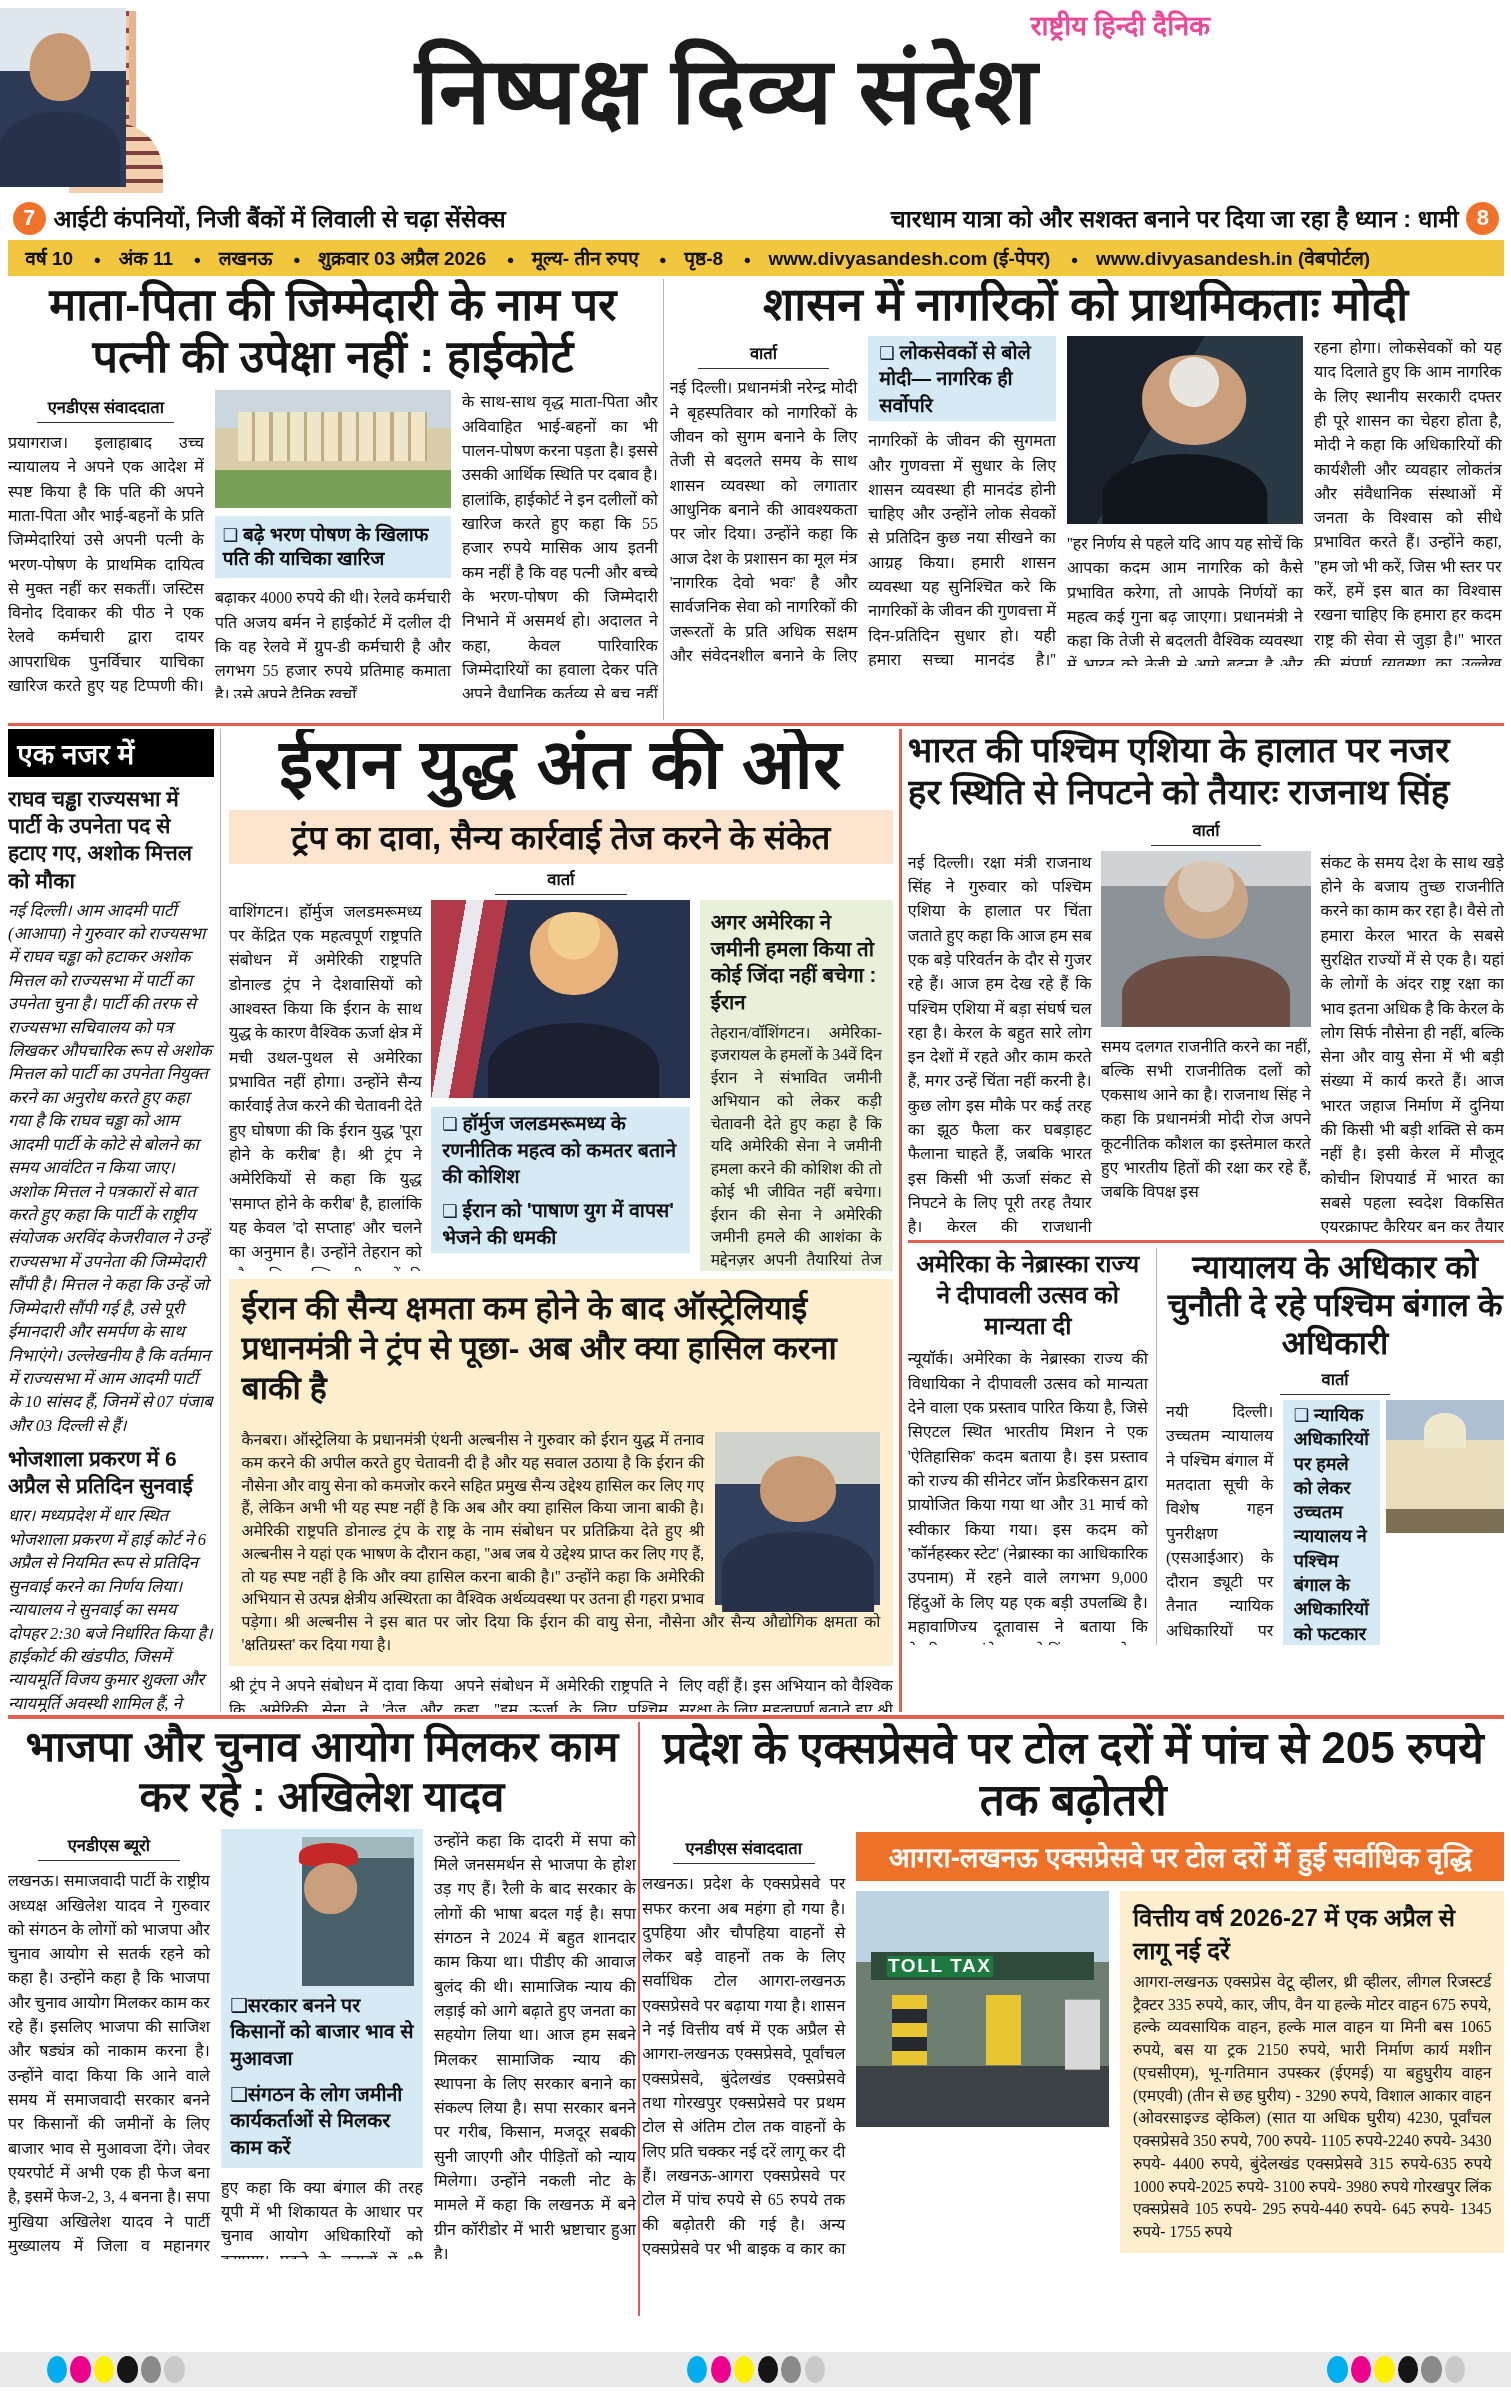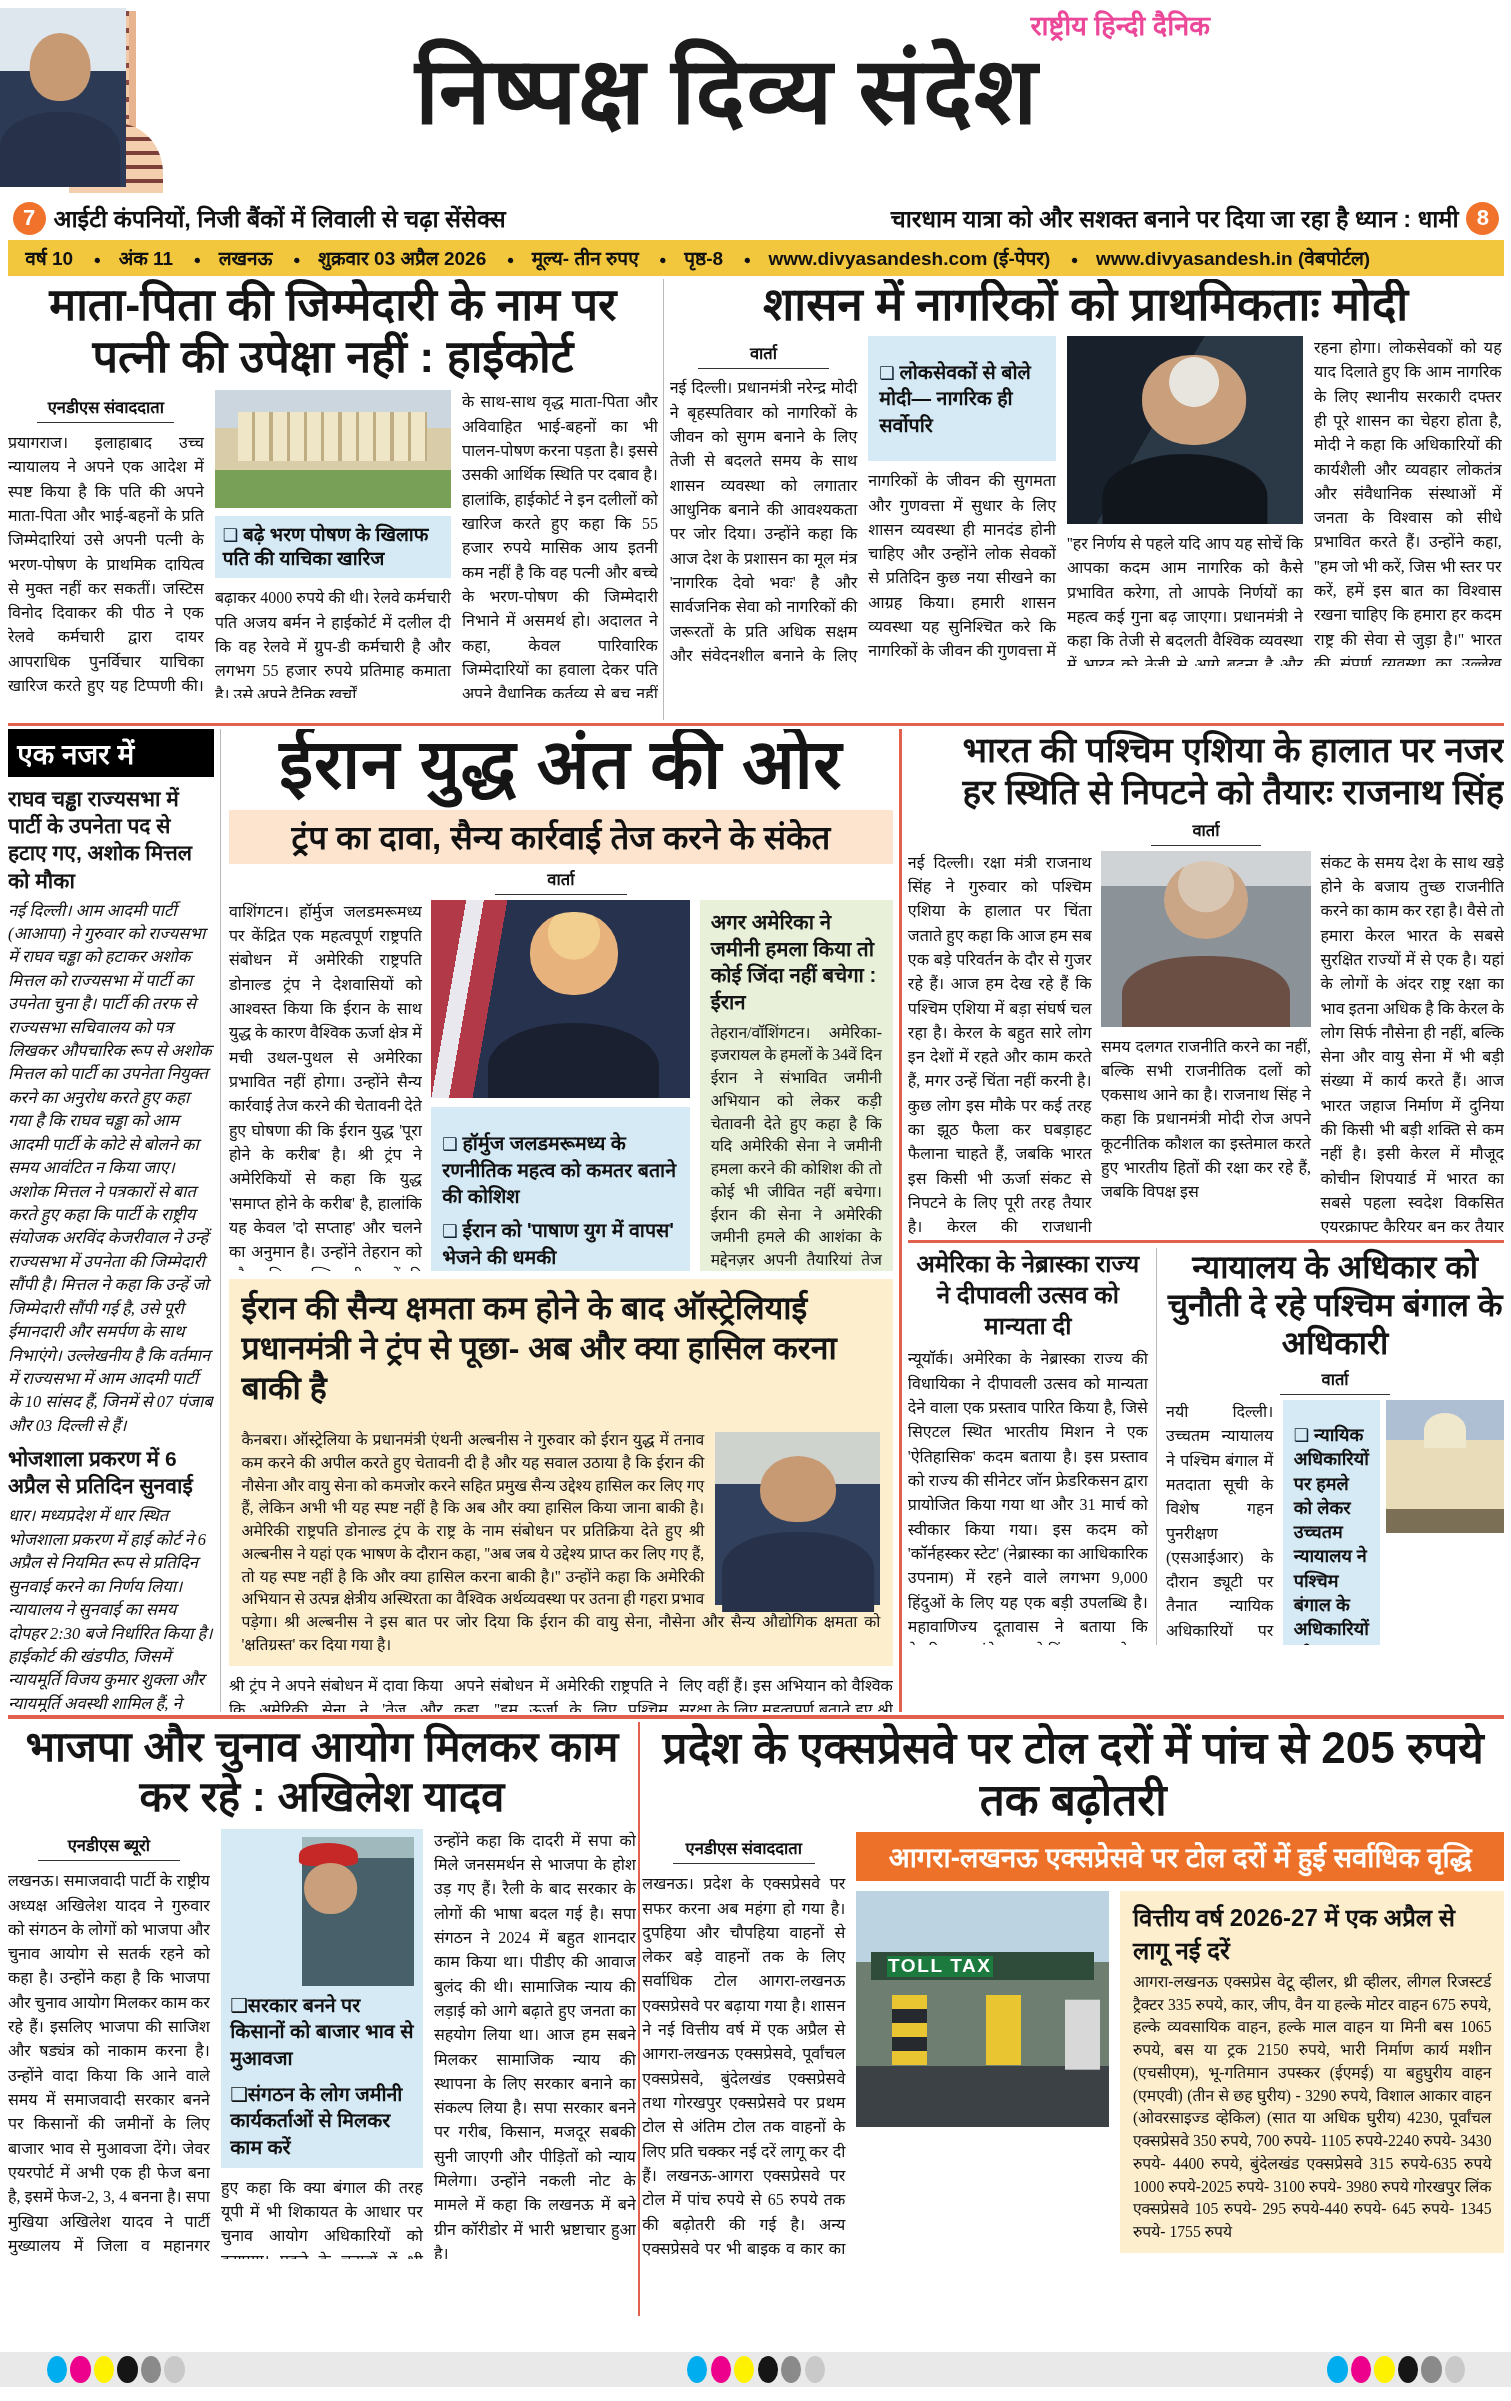--- a/index.html
+++ b/index.html
@@ -27,21 +27,21 @@
   .teasers { height:44px; display:flex; align-items:center; justify-content:space-between; padding:0 4.7px; }
   .teaser { display:flex; align-items:center; gap:7.9px; font-size:23.6px; font-weight:bold; }
   .pgbadge { width:33px; height:33px; border-radius:50%; background:#f0722b; color:#fff; font-size:22px; font-weight:bold; display:flex; align-items:center; justify-content:center; flex:0 0 auto; }
   .dateline { height:36px; background:#f2c73e; display:flex; align-items:center; gap:20.4px; padding:0 17.3px; font-size:19px; font-weight:bold; white-space:nowrap; overflow:hidden; }
   .dl-item + .dl-item::before { content:"● "; font-size:12.6px; vertical-align:middle; margin-right:14px; }
 
   
   .byline { text-align:center; font-weight:bold; font-size:16.5px; margin:4.7px 0 7.9px; }
   .byline::after { content:""; display:block; width:70%; margin:3.9px auto 0; border-bottom:1.6px solid #333; }
   .bodytext { font-size:16px; line-height:1.52; text-align:justify; font-family:"Liberation Serif","DejaVu Serif",serif; }
-  .bluebox { background:#d6eaf6; padding:23px 11px; font-weight:bold; font-size:19.6px; line-height:1.35; }
+  .bluebox { background:#d6eaf6; padding:3px 11px; font-weight:bold; font-size:19.6px; line-height:1.35; }
   .bluebox .sq, .cap .sq { color:#123; margin-right:4.7px; font-size:17.3px; }
   .hrule-red { height:3.1px; background:#e2604e; margin:3.1px 0; }
   .vrule { background:#b9b9b9; width:0.8px; }
   .vrule-red { background:#e2604e; width:2.4px; }
   h1,h2,h3 { font-weight:bold; color:#151515; }
 
   
   .top { height:441px; display:grid; grid-template-columns:650px 2.4px 832px; column-gap:4.7px; margin-top:3.1px; }
   .hc-head { font-size:45px; line-height:1.15; text-align:center; }
   .top-left, .top-right { overflow:hidden; }
@@ -72,21 +72,21 @@
   .iran-bullets { margin-top:9.4px; }
   .greenbox { background:#e9f0da; padding:9.4px 11px; height:100%; }
   .greenbox h3 { font-size:20.4px; line-height:1.3; margin-bottom:6.3px; }
   .greenbox .gb-body { font-size:15.7px; line-height:1.45; text-align:justify; font-family:"Liberation Serif","DejaVu Serif",serif; }
   .creambox { background:#fdeecd; padding:9.4px 12.6px; margin-top:7.9px; overflow:hidden; }
   .creambox h3 { font-size:32px; line-height:1.25; margin-bottom:21px; }
   .creambox .cb-body { font-size:15.7px; line-height:1.45; text-align:justify; font-family:"Liberation Serif","DejaVu Serif",serif; }
   .ph-albanese { float:right; width:165px; height:173px; margin:3.1px 0 4.7px 11px; background:linear-gradient(#cfd3cd 0 30%,#31405c 30%); }
   .iran-bottom { display:grid; grid-template-columns:1fr 1fr 1fr; column-gap:11px; height:171px; overflow:hidden; margin-top:7.9px; }
   .rajnath { overflow:hidden; }
-  .raj-head { font-size:35px; text-align:right; line-height:1.2; }
+  .raj-head { font-size:35px; text-align:left; line-height:1.2; }
   .raj-grid { display:grid; grid-template-columns:1fr 210px 1fr; column-gap:9.4px; height:386px; overflow:hidden; margin-top:4.7px; }
   .ph-rajnath { height:176px; background:linear-gradient(#cfd3d6 0 20%,#8b9298 20%); }
   .ph-rajnath::before { content:""; position:absolute; left:30%; top:6%; width:40%; height:44%; border-radius:50%; background:radial-gradient(circle at 50% 30%,#d9c6b2 0 40%,#caa686 41%); }
   .ph-rajnath::after { content:""; position:absolute; left:10%; bottom:-6%; width:80%; height:46%; border-radius:46% 46% 0 0; background:#6b4f45; }
   .subrow { display:grid; grid-template-columns:240px 2.4px 1fr; column-gap:7.9px; height:397px; overflow:hidden; margin-top:4.7px; }
   .neb-head { font-size:24px; text-align:center; line-height:1.3; margin-bottom:6.3px; }
   .wb-head { font-size:32px; text-align:center; line-height:1.2; }
   .wb-grid { display:grid; grid-template-columns:1fr 1fr; column-gap:9.4px; height:298px; overflow:hidden; margin-top:3.1px; }
   .wb-boxrow { display:flex; gap:6.3px; }
   .wb-boxrow .bluebox { flex:1; font-size:18px; }

